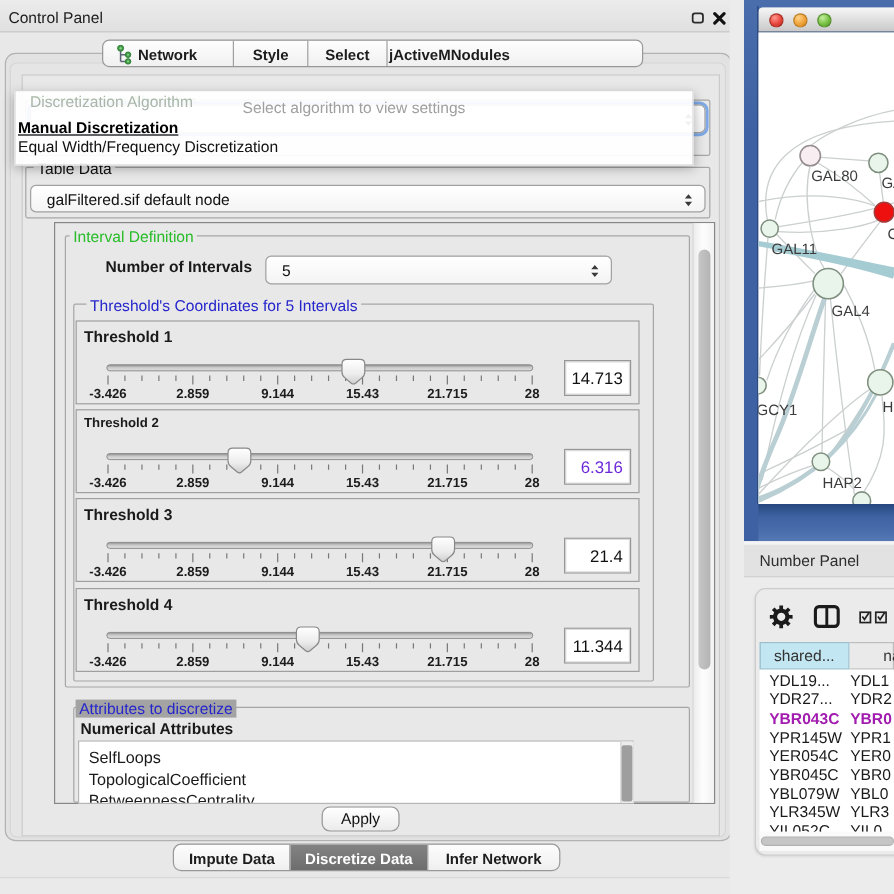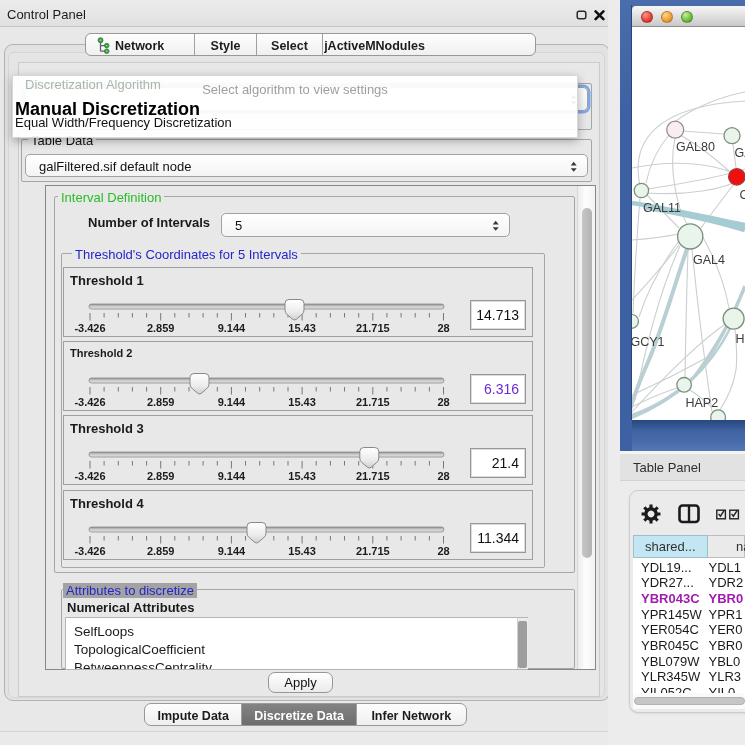--- a/index.html
+++ b/index.html
@@ -287,21 +287,21 @@
 <div class="abs" style="left:518px;top:621px;width:8.5px;height:47px;background:#9e9e9e;border-radius:2px;"></div>
 <div class="abs" style="left:268px;top:671.5px;width:65px;height:21px;background:linear-gradient(#ffffff,#ebebeb);border:1px solid #979797;border-radius:7px;font-size:13px;text-align:center;line-height:19px;color:#111;">Apply</div>
 <div class="abs" style="left:144px;top:703px;width:323px;height:23px;border:1px solid #989898;border-radius:7px;background:linear-gradient(#fdfdfd,#efefef);overflow:hidden;display:flex;">
 <div style="width:97px;color:#1c1c1c;display:flex;align-items:center;justify-content:center;font-size:12.5px;font-weight:bold;height:23px;">Impute Data</div>
 <div style="width:115px;border-left:1px solid #a0a0a0;background:linear-gradient(#838383,#6b6b6b);color:#fff;display:flex;align-items:center;justify-content:center;font-size:12.5px;font-weight:bold;height:23px;">Discretize Data</div>
 <div style="width:111px;border-left:1px solid #a0a0a0;color:#1c1c1c;display:flex;align-items:center;justify-content:center;font-size:12.5px;font-weight:bold;height:23px;">Infer Network</div>
 </div>
 <div class="abs" style="left:12px;top:75px;width:566px;height:63px;background:rgba(255,255,255,0.93);border:1px solid rgba(190,190,190,0.6);box-shadow:0 3px 9px rgba(0,0,0,0.3);z-index:50;"></div>
 <div class="abs" style="left:25px;top:76.5px;font-size:13px;color:#a9b6a9;z-index:51;">Discretization Algorithm</div>
 <div class="abs" style="left:12px;top:82px;width:566px;font-size:13px;color:#9f9f9f;text-align:center;z-index:51;">Select algorithm to view settings</div>
-<div class="abs b" style="left:15px;top:99px;font-size:18px;color:#000;z-index:51;">Manual Discretization</div>
+<div class="abs b" style="left:15px;top:99px;font-size:13px;color:#000;z-index:51;text-decoration:underline;">Manual Discretization</div>
 <div class="abs" style="left:15px;top:114.5px;font-size:13px;color:#111;z-index:51;">Equal Width/Frequency Discretization</div>
 <div class="abs" style="left:608px;top:0;width:137px;height:745px;background:#ececec;"></div>
 <div class="abs" style="left:620px;top:0;width:125px;height:451px;background:linear-gradient(#4a6dac,#3d61a2 25%,#3d61a2);"></div>
 <div class="abs" style="left:630.5px;top:5px;width:1.5px;height:415px;background:#2a4575;"></div>
 <div class="abs" style="left:632px;top:420px;width:113px;height:31px;background:linear-gradient(#26477e,#3f63a3 35%,#4a6dac 75%,#5578b5);"></div>
 <div class="abs" style="left:632px;top:6px;width:113px;height:21px;background:linear-gradient(#f7f7f7,#c9c9c9);border-bottom:1px solid #8e8e8e;border-top-left-radius:4px;"></div>
 <div class="abs" style="left:641px;top:10.5px;width:12px;height:12px;border-radius:50%;background:radial-gradient(circle at 35% 28%,#ff9890,#e8463c 55%,#b02c24);border:1px solid rgba(130,30,22,0.55);"></div>
 <div class="abs" style="left:661px;top:10.5px;width:12px;height:12px;border-radius:50%;background:radial-gradient(circle at 35% 28%,#ffd28a,#f0a33a 55%,#c87f1e);border:1px solid rgba(150,95,15,0.55);"></div>
 <div class="abs" style="left:681px;top:10.5px;width:12px;height:12px;border-radius:50%;background:radial-gradient(circle at 35% 28%,#c8efa0,#77c043 55%,#4f9427);border:1px solid rgba(60,110,25,0.55);"></div>
 <svg class="abs" style="left:632px;top:27px;width:113px;height:393px;background:#ffffff;" viewBox="632 27 113 393">
@@ -357,21 +357,21 @@
 <text x="739.5" y="199">C</text>
 <text x="643" y="211.5">GAL11</text>
 <text x="693" y="263.5">GAL4</text>
 <text x="630.5" y="345.5">GCY1</text>
 <text x="735.5" y="343">H</text>
 <text x="685.5" y="406.5">HAP2</text>
 </g>
 </svg>
 <div class="abs" style="left:620px;top:451px;width:125px;height:2.5px;background:#f4f4f4;"></div>
 <div class="abs" style="left:620px;top:453.5px;width:125px;height:27.5px;background:#e2e2e2;border-bottom:1px solid #d2d2d2;"></div>
-<div class="abs" style="left:633px;top:460px;font-size:13px;color:#2e2e2e;">Table Panel</div>
+<div class="abs" style="left:633px;top:460px;font-size:13px;color:#2e2e2e;">Number Panel</div>
 <div class="abs" style="left:629px;top:490px;width:130px;height:223px;background:#ebebeb;border:1px solid #cccccc;border-radius:9px;box-shadow:0 1px 2px rgba(0,0,0,0.08);"></div>
 <svg class="abs" style="left:638px;top:502px;width:107px;height:24px;" viewBox="0 0 107 24">
 <path d="M11.42,2.53 L14.58,2.53 L14.52,5.27 L16.69,6.17 L18.58,4.19 L20.81,6.42 L18.83,8.31 L19.73,10.48 L22.47,10.42 L22.47,13.58 L19.73,13.52 L18.83,15.69 L20.81,17.58 L18.58,19.81 L16.69,17.83 L14.52,18.73 L14.58,21.47 L11.42,21.47 L11.48,18.73 L9.31,17.83 L7.42,19.81 L5.19,17.58 L7.17,15.69 L6.27,13.52 L3.53,13.58 L3.53,10.42 L6.27,10.48 L7.17,8.31 L5.19,6.42 L7.42,4.19 L9.31,6.17 L11.48,5.27 Z M13,8.6 A3.4,3.4 0 1 0 13.05,8.6 Z" fill="#1b1b1b" fill-rule="evenodd"></path>
 <g fill="none" stroke="#1b1b1b">
 <rect x="41.5" y="3.5" width="19" height="16.5" rx="3" stroke-width="2.6"></rect>
 <line x1="51" y1="3.5" x2="51" y2="20" stroke-width="2.4"></line>
 </g>
 <g stroke="#222" fill="none" stroke-width="1.4">
 <rect x="78.8" y="8.2" width="8.6" height="8.6"></rect>
 <path d="M80.6 11.8 L82.4 14.2 L86.4 8.2"></path>

